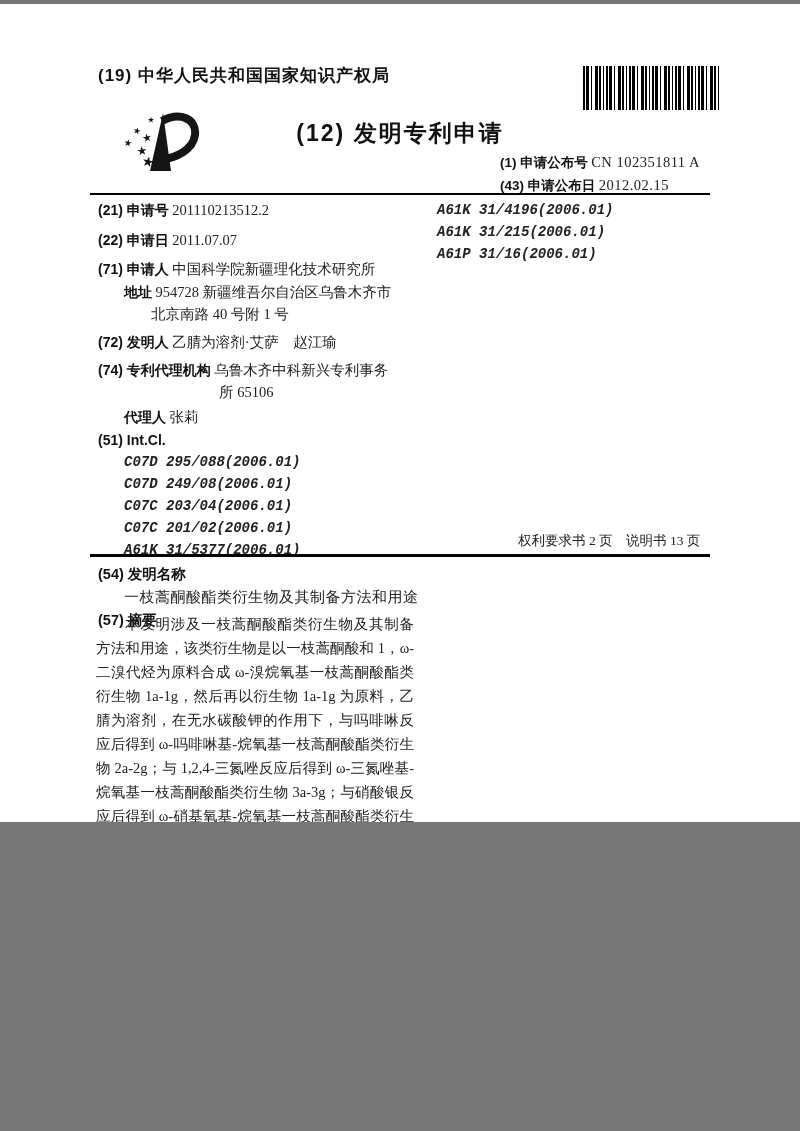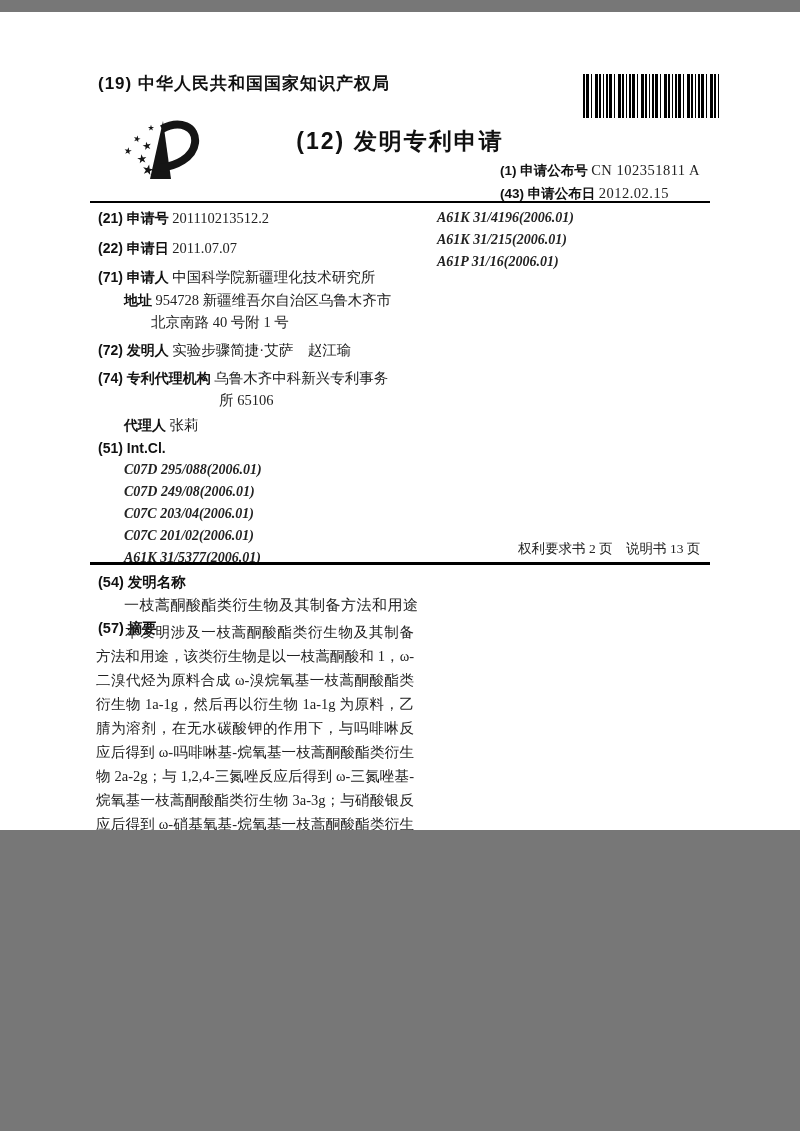--- a/index.html
+++ b/index.html
@@ -1,32 +1,32 @@
 <!DOCTYPE html>
 <html><head>
 <meta charset="utf-8">
 <style>
   * { margin:0; padding:0; box-sizing:border-box; }
   html,body { background:#777; }
   .page {
-    position:relative; width:800px; height:818px; margin:12px auto;
+    position:relative; width:800px; height:818px; margin:4px auto;
     background:#ffffff; overflow:hidden;
     font-family:"Liberation Serif","DejaVu Serif",serif; color:#1a1a1a;
   }
   .abs { position:absolute; }
   .lbl { font-family:"Liberation Sans","DejaVu Sans",sans-serif; font-weight:bold; color:#111; }
   .val { font-family:"Liberation Serif","DejaVu Serif",serif; color:#222; }
   .office { font-size:17px; letter-spacing:1px; }
   .doctype { left:90px; top:114px; width:620px; text-align:center; font-size:23px; letter-spacing:2px; }
   .pubrow { font-size:13.5px; white-space:nowrap; }
   .pubrow .val { font-size:14.5px; letter-spacing:0.5px; }
   .rule { background:#000; }
   .bibrow { font-size:14px; white-space:nowrap;text-align:center; }
   .bibrow .val { font-size:14.5px; }
-  .code { font-family:Liberation Serif, serif; font-style:italic; font-weight:bold; font-size:14px; color:#222; white-space:nowrap; }
+  .code { font-family:Liberation Mono, monospace; font-style:italic; font-weight:bold; font-size:14px; color:#222; white-space:nowrap; }
   .pages { font-size:13.5px; color:#222; white-space:nowrap; }
   .sect-lbl { font-size:14.5px; }
   .title-line { font-size:15px; letter-spacing:0.5px; }
   .abstract {
     width:318px; font-size:14.5px; line-height:24px; text-align:justify;
     text-indent:2em; color:#222;
   }
   .barcode {
     width:137px; height:44px;
     background:repeating-linear-gradient(90deg,
@@ -92,21 +92,21 @@
   <div class="abs bibrow" style="left:124px; top:279px;">
     <span class="lbl">地址</span>
     <span class="val">954728 新疆维吾尔自治区乌鲁木齐市</span>
   </div>
   <div class="abs bibrow" style="left:151px; top:301px;">
     <span class="val">北京南路 40 号附 1 号</span>
   </div>
 
   <div class="abs bibrow" style="left:98px; top:329px;">
     <span class="lbl">(72) 发明人</span>
-    <span class="val">实验步骤简捷·艾萨　赵江瑜</span>
+    <span class="val">乙腈为溶剂·艾萨　赵江瑜</span>
   </div>
 
   <div class="abs bibrow" style="left:98px; top:357px;">
     <span class="lbl">(74) 专利代理机构</span>
     <span class="val">乌鲁木齐中科新兴专利事务</span>
   </div>
   <div class="abs bibrow" style="left:219px; top:379px;">
     <span class="val">所 65106</span>
   </div>
   <div class="abs bibrow" style="left:124px; top:404px;">

